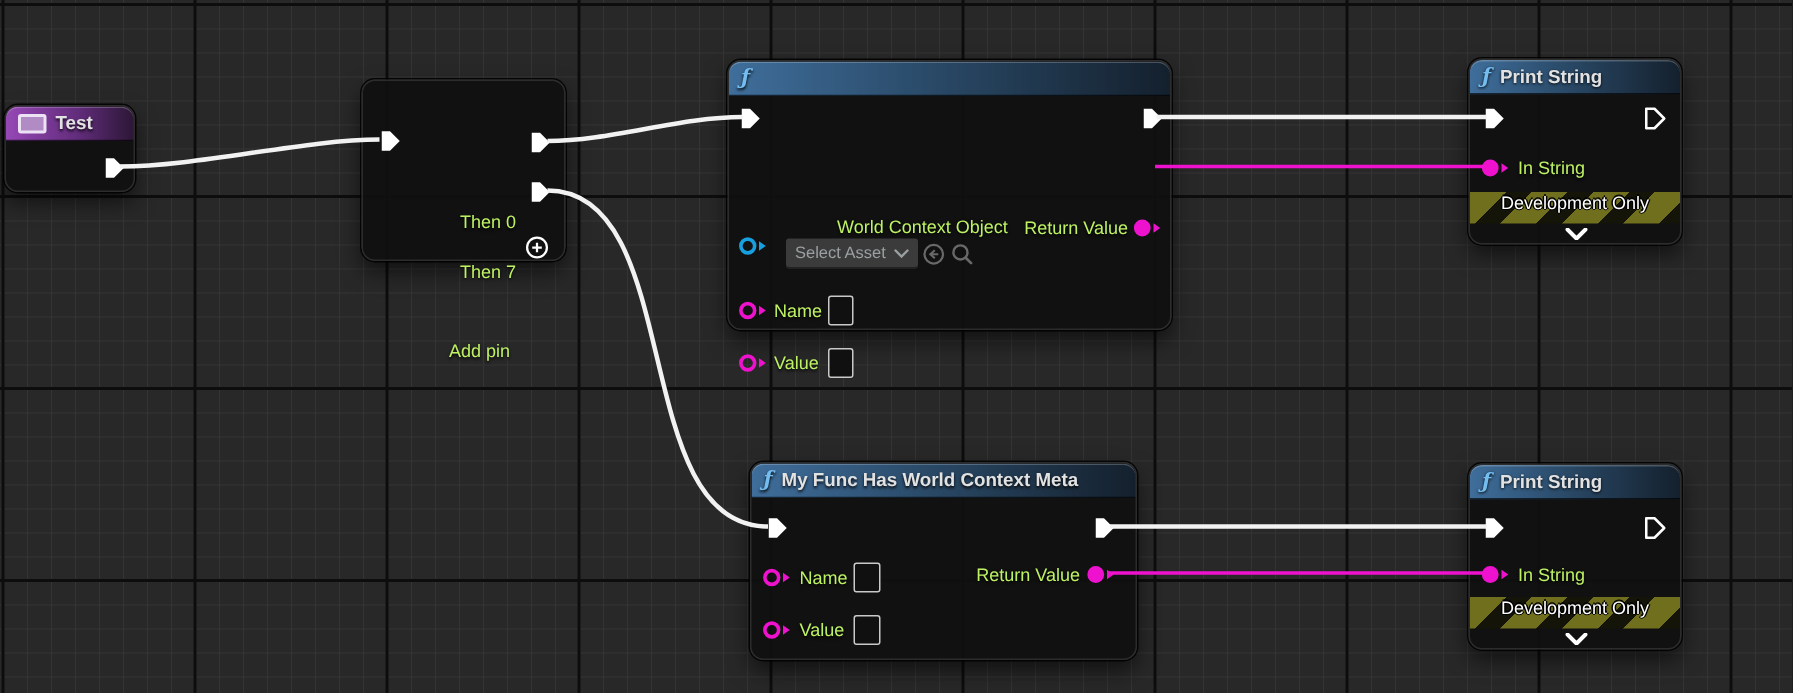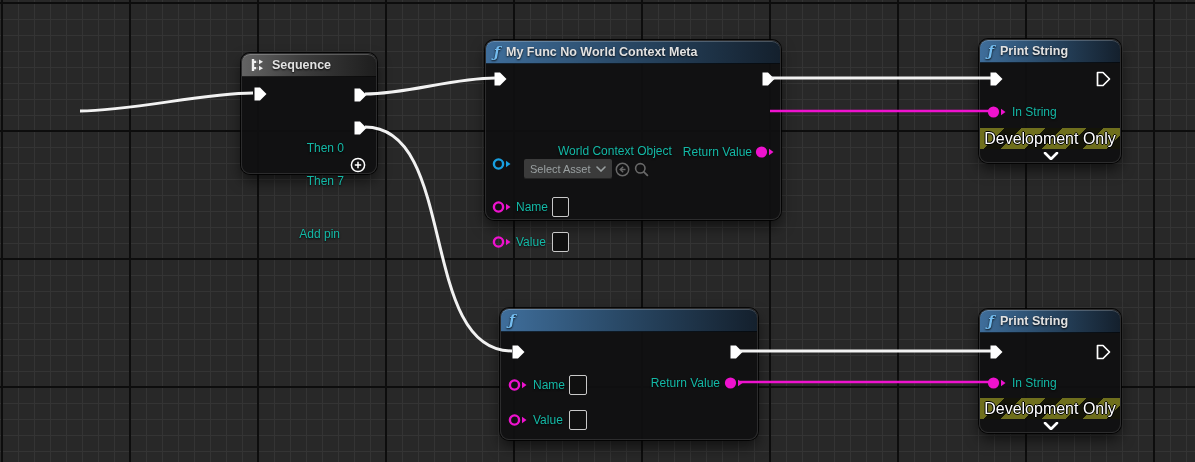--- a/index.html
+++ b/index.html
@@ -45,42 +45,42 @@
   .fn-glyph { font-family:"DejaVu Serif","Liberation Serif",serif; font-style:italic; font-weight:bold;
               color:#74bdf0; font-size:14px; line-height:1; text-shadow:0 1px 2px #000; }
   .test-glyph { display:inline-block; width:19px; height:13px; background:#b18cc4;
                 border:2px solid #ece2f4; border-radius:2px; }
 
   .pin { position:absolute; }
   .pin-exec { color:#ffffff; }
   .pin-string { color:#ee12ce; }
   .pin-object { color:#189fe0; }
 
-  .lbl { position:absolute; font-size:12px; color:#14b8a6; line-height:14px; height:14px;
+  .lbl { position:absolute; font-size:12px; color:#bef264; line-height:14px; height:14px;
          text-shadow:0 1px 2px rgba(0,0,0,0.9); white-space:nowrap; }
   .lbl-r { text-align:right; }
 
   .txtbox {
     position:absolute; background:#101010; border:1px solid #c9c9c9; border-radius:2px;
     color:#e6e6e6; font-size:11px; padding:0 2px; outline:none;
   }
 
   .combo {
     position:absolute; display:flex; align-items:center; justify-content:space-between;
     background:#3b3b3b; border-radius:2px; padding:0 6px; cursor:pointer;
     color:#9aa0a1; font-size:11px; box-shadow:inset 0 -1px 0 rgba(0,0,0,0.4);
   }
 
   .icon-btn { position:absolute; color:#686868; }
 
   .dev-banner {
     position:absolute; left:0; right:0; height:21px;
-    display:flex; align-items:center; justify-content:center;
+    display:flex; justify-content:center;
     background:repeating-linear-gradient(135deg, #6f6f1d 0 17px, #141408 17px 29px);
-    color:#ffffff; font-size:16px;
+    color:#ffffff; font-size:12px;
     text-shadow:0 1px 0 #000, 0 -1px 0 #000, 1px 0 0 #000, -1px 0 0 #000;
     white-space:nowrap; overflow:hidden;
   }
   .chevron-btn { position:absolute; color:#ffffff; cursor:pointer; }
 </style>
 </head>
 <body>
 
 <svg width="0" height="0" style="position:absolute">
   <defs>
@@ -131,49 +131,51 @@
   <svg class="wires">
     <path class="wire-exec" d="M80,111 C132,111 203,93 253,93"></path>
     <path class="wire-exec" d="M365,94 C407,94 453,78 495,78"></path>
     <path class="wire-exec" d="M365,127 C458,127 418,351 512,351"></path>
     <path class="wire-exec" d="M771,78 L991,78"></path>
     <path class="wire-string" d="M770,111 L990,111"></path>
     <path class="wire-exec" d="M740,351 L991,351"></path>
     <path class="wire-string" d="M739,382 L990,382"></path>
   </svg>
 
+  <div class="node" style="left:3px; top:70px; width:87px; height:58px;">
+    <div class="node-header hdr-test">
+      <span class="test-glyph"></span>
+      <span>Test</span>
+    </div>
+    <svg class="pin pin-exec" style="left:64px; top:33px;" width="16" height="16">
+        <use href="#p-exec-f"></use>
+      </svg>
+  </div>
 
   <div class="node" style="left:241px; top:53px; width:136px; height:121px;">
-    <div class="node-header hdr-seq">
-      <svg width="16" height="16" style="color:#f0f0f0">
-          <use href="#i-seq"></use>
-        </svg>
-      <span>Sequence</span>
-    </div>
     <svg class="pin pin-exec" style="left:10px; top:32px;" width="16" height="16">
         <use href="#p-exec-f"></use>
       </svg>
     <span class="lbl lbl-r" style="right:32px; top:87px;margin-left:23px;">Then 0</span>
     <svg class="pin pin-exec" style="left:110px; top:33px;" width="16" height="16">
         <use href="#p-exec-f"></use>
       </svg>
     <span class="lbl lbl-r" style="right:32px; top:120px;">Then 7</span>
     <svg class="pin pin-exec" style="left:110px; top:66px;" width="16" height="16">
         <use href="#p-exec-f"></use>
       </svg>
     <span class="lbl lbl-r" style="right:36px; top:173px;">Add pin</span>
     <svg class="pin pin-exec" style="left:108px; top:103px;" width="16" height="16">
         <use href="#i-addpin"></use>
       </svg>
   </div>
 
   <div class="node" style="left:485px; top:40px; width:296px; height:180px;">
     <div class="node-header hdr-func">
       <span class="fn-glyph">ƒ</span>
-      <span>My Func No World Context Meta</span>
     </div>
     <svg class="pin pin-exec" style="left:6px; top:30px;" width="16" height="16">
         <use href="#p-exec-f"></use>
       </svg>
     <svg class="pin pin-exec" style="left:274px; top:30px;" width="16" height="16">
         <use href="#p-exec-f"></use>
       </svg>
 
     <span class="lbl" style="left:30px; top:103px;margin-left:42px;">World Context Object</span>
     <svg class="pin pin-object" style="left:6px; top:116px;" width="20" height="14">
@@ -229,20 +231,21 @@
       <span>Development Only</span>
     </div>
     <svg class="chevron-btn" style="left:63px; top:112px;" width="16" height="8">
         <use href="#i-chevron"></use>
       </svg>
   </div>
 
   <div class="node" style="left:500px; top:308px; width:258px; height:132px;">
     <div class="node-header hdr-func">
       <span class="fn-glyph">ƒ</span>
+      <span>My Func Has World Context Meta</span>
     </div>
     <svg class="pin pin-exec" style="left:9px; top:35px;" width="16" height="16">
         <use href="#p-exec-f"></use>
       </svg>
     <svg class="pin pin-exec" style="left:227px; top:35px;" width="16" height="16">
         <use href="#p-exec-f"></use>
       </svg>
 
     <svg class="pin pin-string" style="left:7px; top:69px;" width="20" height="14">
         <use href="#p-data-h"></use>

